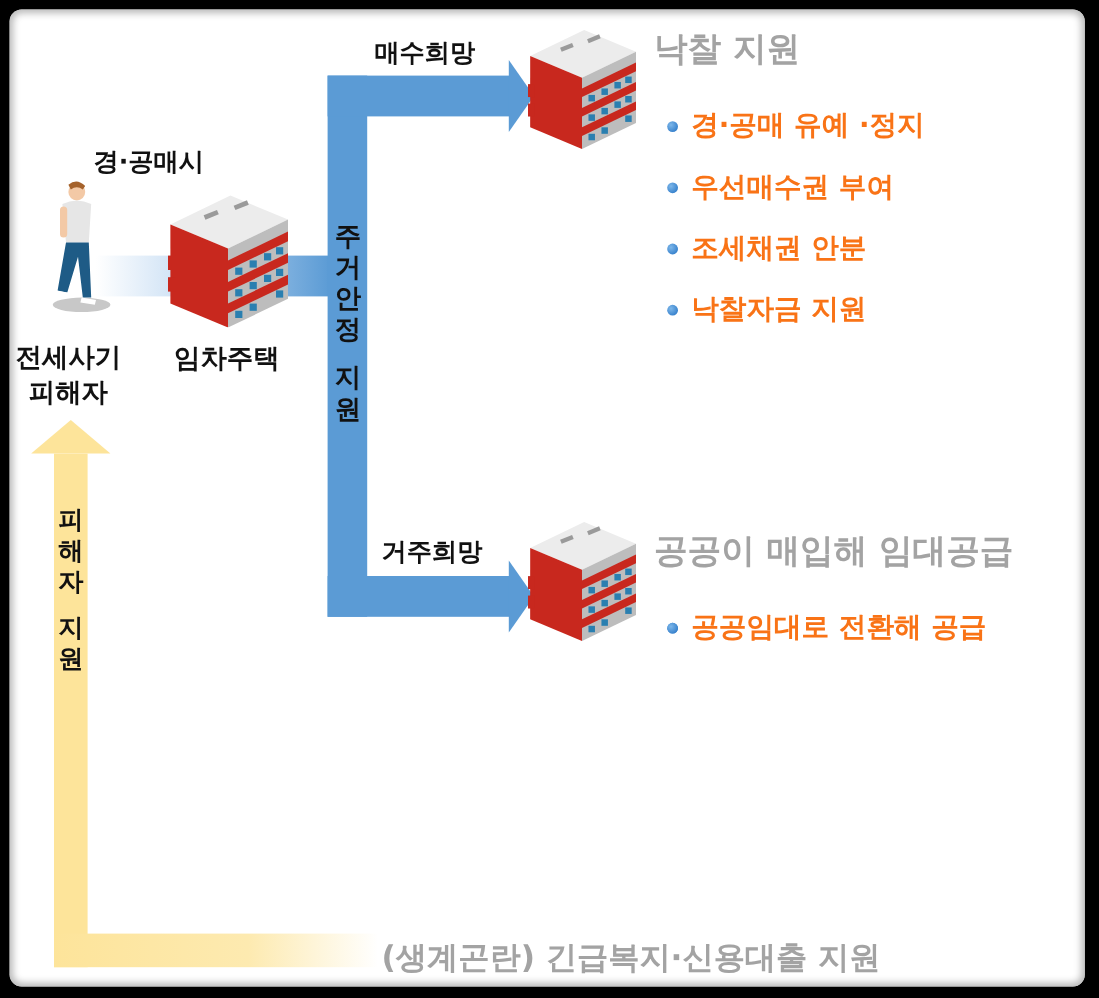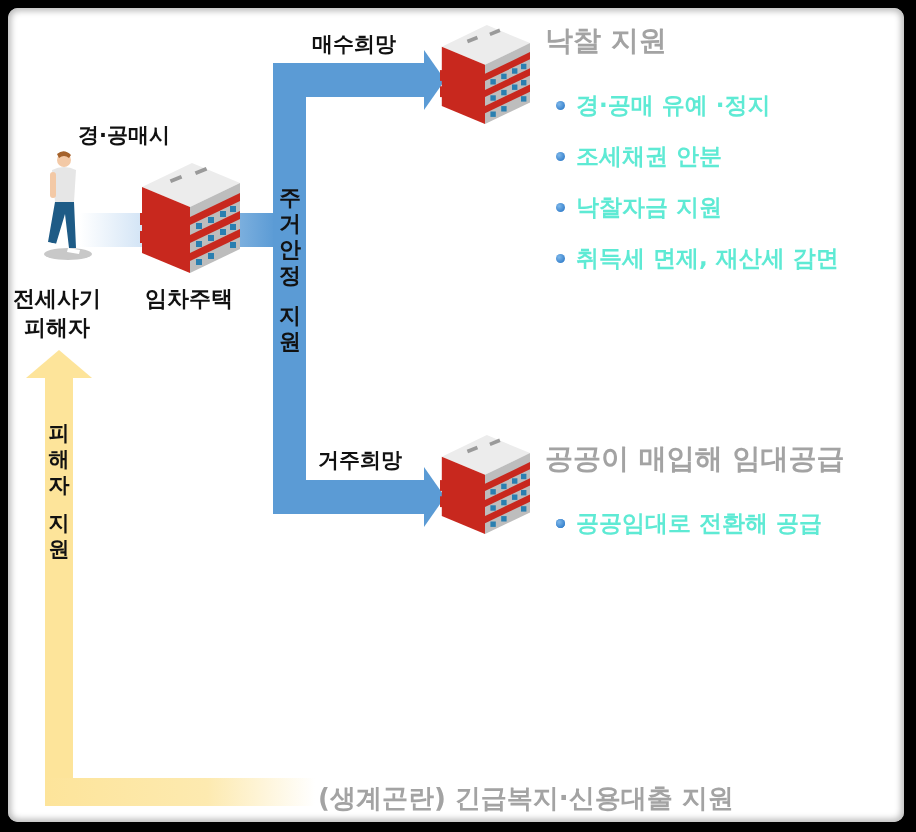--- a/index.html
+++ b/index.html
@@ -4,21 +4,21 @@
 <style>
   html, body { margin:0; padding:0; }
   body { width:916px; height:832px; background:#000; position:relative; overflow:hidden;
          font-family:"DejaVu Sans","Liberation Sans",sans-serif; }
   .panel { position:absolute; left:8px; top:8px; width:896px; height:814px; background:#fff;
            border-radius:10px; box-shadow:0 0 6px 3px #bbb inset; }
   .abs { position:absolute; }
   .lbl { font-weight:bold; color:#111; white-space:nowrap; }
   .blue-title { color:#a3a3a3; font-weight:bold; white-space:nowrap; }
   .bullets { list-style:none; margin:0; padding:0; }
-  .bullets li { position:relative; padding-left:24px; font-weight:bold; color:#5eead4; white-space:nowrap; }
+  .bullets li { position:relative; padding-left:24px; font-weight:bold; color:#f97316; white-space:nowrap; }
   .bullets li .dot { position:absolute; left:4px; width:9px; height:9px; border-radius:50%;
                      background:radial-gradient(circle at 35% 35%, #7db7ea, #1f6fc2); }
 </style>
 </head>
 <body>
 
 <div class="panel"></div>
 
 <svg class="abs" style="left:0;top:0" width="916" height="832">
   <defs>
@@ -171,23 +171,23 @@
   <div>지</div>
   <div>원</div>
 </div>
 
 <div class="abs lbl" style="left:312px;top:30px;font-size:21px;">매수희망</div>
 <div class="abs lbl" style="left:318px;top:446px;font-size:21px;">거주희망</div>
 
 <div class="abs blue-title" style="left:545px;top:22px;font-size:28px;">낙찰 지원</div>
 <ul class="abs bullets" style="left:552px;top:80px;font-size:23px;line-height:51px;">
   <li><span class="dot" style="top:21px"></span><span>경·공매 유예 ·정지</span></li>
+  <li><span class="dot" style="top:21px"></span><span>우선매수권 부여</span></li>
   <li><span class="dot" style="top:21px"></span><span>조세채권 안분</span></li>
   <li><span class="dot" style="top:21px"></span><span>낙찰자금 지원</span></li>
-  <li><span class="dot" style="top:21px"></span><span>취득세 면제, 재산세 감면</span></li>
 </ul>
 
 <div class="abs blue-title" style="left:545px;top:440px;font-size:28px;">공공이 매입해 임대공급</div>
 <ul class="abs bullets" style="left:552px;top:497px;font-size:23px;line-height:53px;">
   <li><span class="dot" style="top:22px"></span></li>
   <li><span class="dot" style="top:22px"></span><span>공공임대로 전환해 공급</span></li>
 </ul>
 
 <div class="abs blue-title" style="left:318px;top:781px;font-size:26px;">(생계곤란) 긴급복지·신용대출 지원</div>
 

